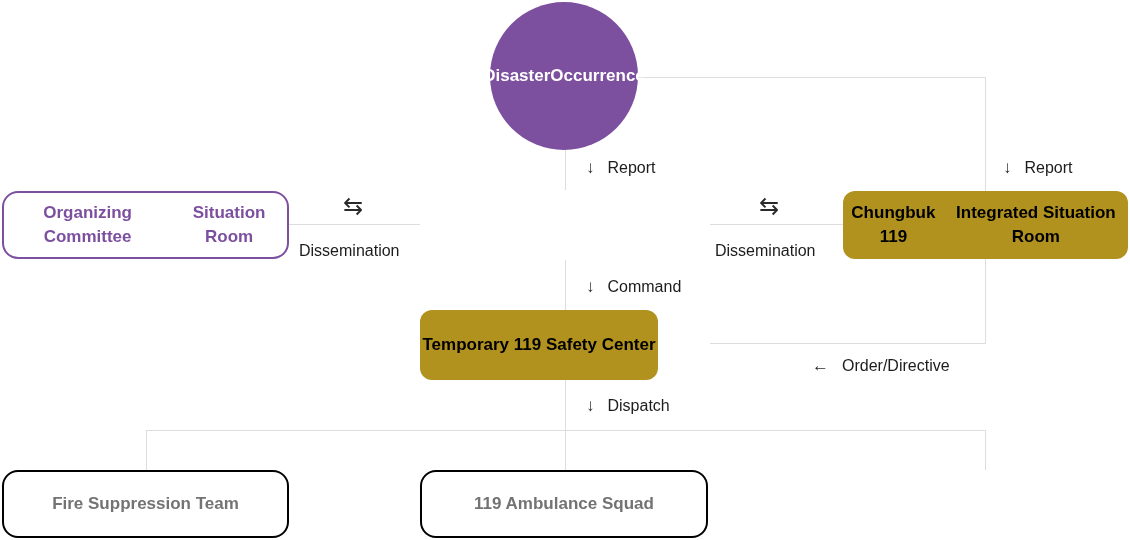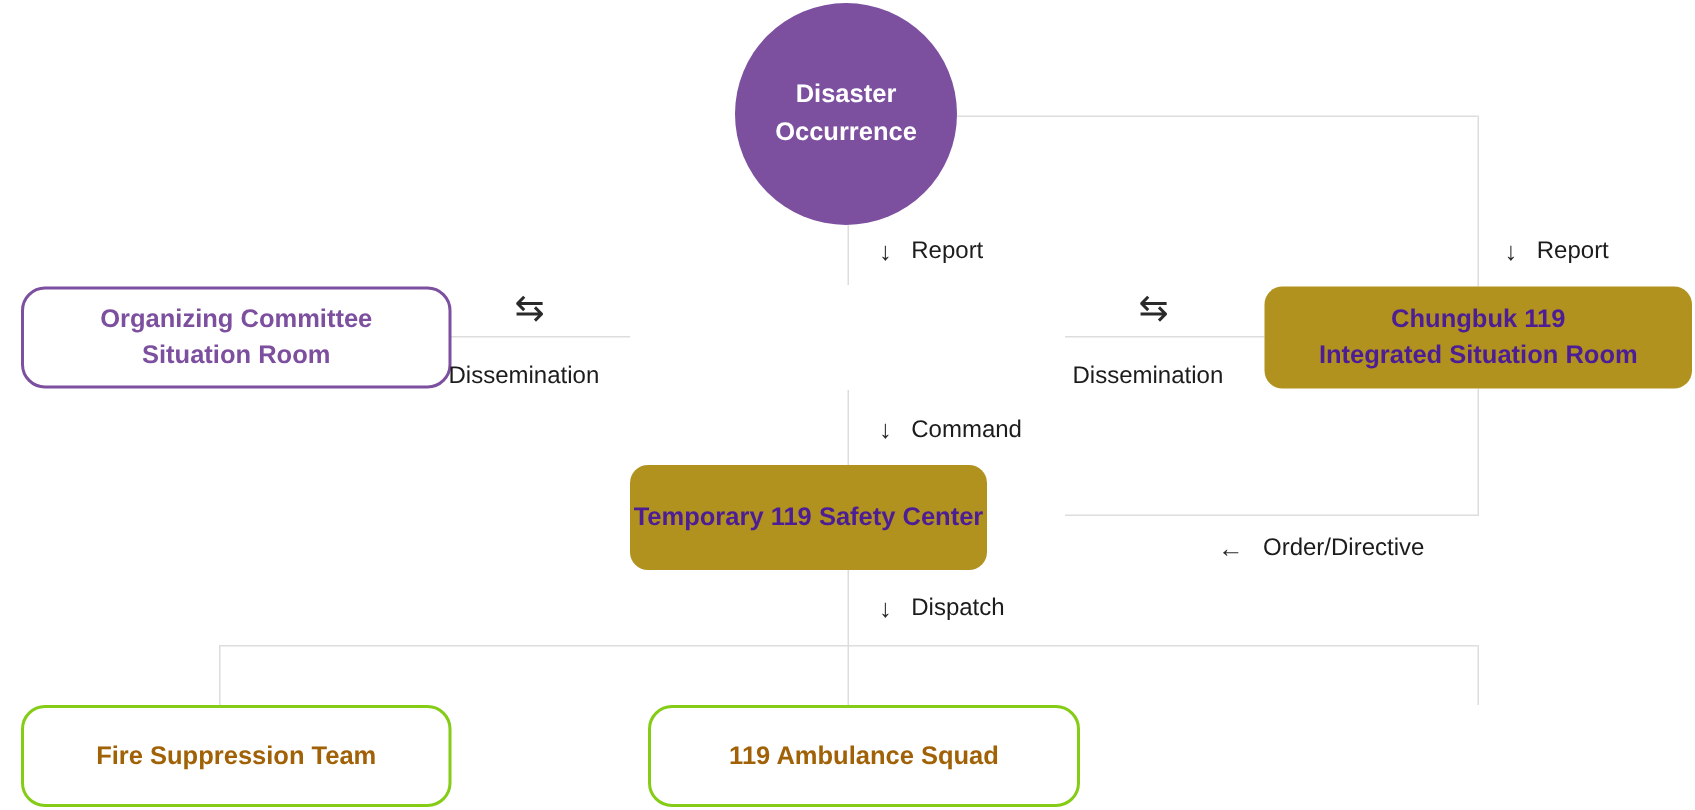--- a/index.html
+++ b/index.html
@@ -13,40 +13,40 @@
     background: #ffffff;
     overflow: hidden;
   }
 
   
   .line { position: absolute; background: #dddddd; }
   .line.h { height: 1px; }
   .line.v { width: 1px; }
 
   
-  .node { position: absolute; display: flex; flex-direction: column; align-items: center; justify-content: center; text-align: center; }
+  .node { position: absolute; display: flex; flex-direction: row; align-items: center; justify-content: center; text-align: center; }
   .circle {
     width: 148px; height: 148px;
     border-radius: 50%;
     background: #7c4f9f;
     color: #ffffff;
     font-weight: bold;
     font-size: 17px;
     line-height: 1.45;
   }
 
   
   .box { border-radius: 12px; font-weight: bold; font-size: 17px; line-height: 1.4; }
   .box.green { background: #64803d; color: #ffffff; }
-  .box.gold  { background: #b1921f; color: #4c1d95; }
+  .box.gold  { background: #b1921f; color: #000000; }
 
   
-  .outline { background: #ffffff; border-radius: 16px; font-weight: bold; font-size: 17px; line-height: 1.4; margin-left: 12px; }
+  .outline { background: #ffffff; border-radius: 16px; font-weight: bold; font-size: 17px; line-height: 1.4; }
   .outline.purple { border: 2px solid #7c4f9f; color: #7c4f9f; }
-  .outline.goldline { border: 2px solid #84cc16; color: #a16207; }
+  .outline.goldline { border: 2px solid #000000; color: #737373; }
 
   .l { display: block; }
 
   
   .edge-label {
     position: absolute;
     display: flex;
     align-items: center;
     gap: 13px;
     font-size: 16px;

